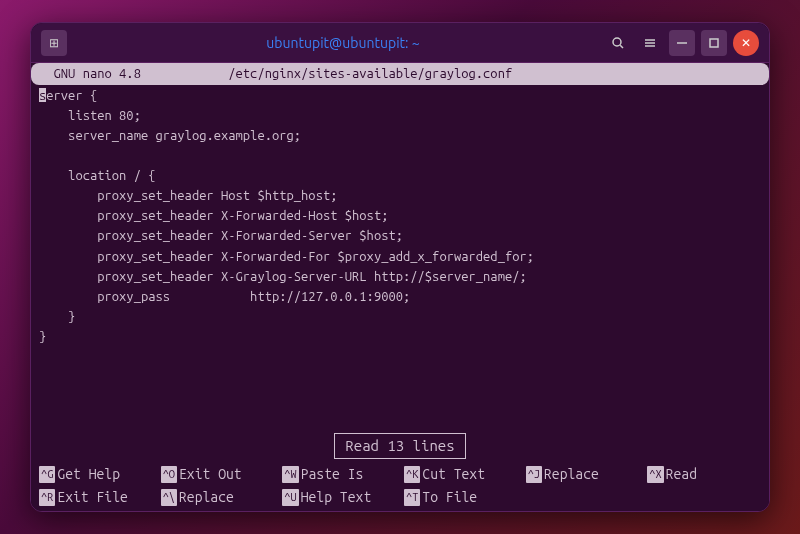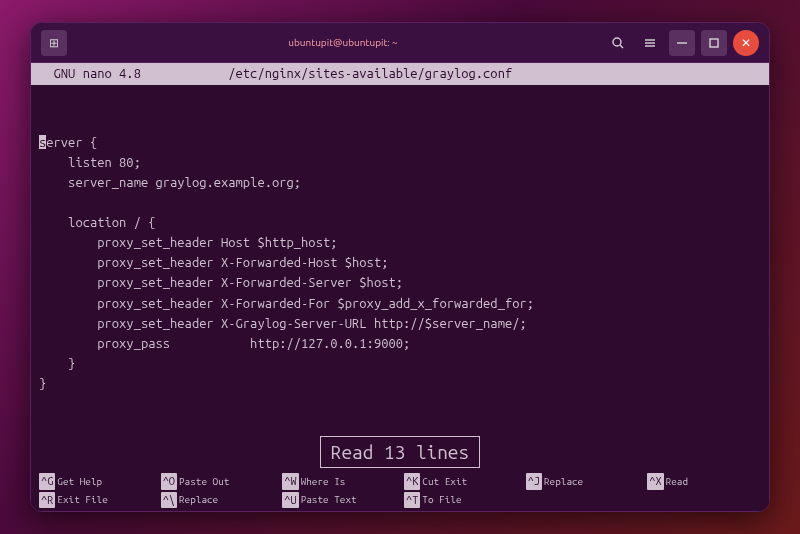--- a/index.html
+++ b/index.html
@@ -45,22 +45,22 @@
       border-radius: 4px;
       display: flex;
       align-items: center;
       justify-content: center;
       color: #ccc;
       font-size: 12px;
     }
     .titlebar-title {
       flex: 1;
       text-align: center;
-      color: #fca5a5;
-      font-size: 10px;
+      color: #3b82f6;
+      font-size: 14px;
       font-weight: 400;
     }
     .titlebar-controls {
       display: flex;
       align-items: center;
       gap: 6px;
     }
     .tb-btn {
       width: 26px;
       height: 26px;
@@ -92,45 +92,45 @@
       flex-direction: column;
       overflow: hidden;
     }
     .nano-header {
       background: #d0c0d0;
       color: #2d0a2e;
       padding: 1px 8px;
       font-size: 13px;
       white-space: pre;
       font-family: 'Ubuntu Mono', 'Courier New', monospace;
+      border-radius: 8px;
     }
     .nano-content {
       flex: 1;
       padding: 0 8px;
       overflow: hidden;
       position: relative;
-      margin-top: 47px;
     }
     .nano-content pre {
       color: #d0c0d0;
       font-family: 'Ubuntu Mono', 'Courier New', monospace;
       font-size: 13px;
       line-height: 1.55;
       white-space: pre;
       margin: 0;
     }
     .cursor {
       background: #d0c0d0;
       color: #2d0a2e;
       display: inline;
     }
     .nano-status {
       text-align: center;
       color: #d0c0d0;
-      font-size: 19px;
+      font-size: 15px;
       padding: 2px 0;
       font-family: 'Ubuntu Mono', 'Courier New', monospace;
     }
     .status-msg {
       display: inline-block;
       border: 1px solid #d0c0d0;
       padding: 1px 10px;
     }
     .nano-footer {
       background: #2d0a2e;
@@ -149,21 +149,21 @@
       background: #d0c0d0;
       color: #2d0a2e;
       font-size: 11px;
       font-family: 'Ubuntu Mono', 'Courier New', monospace;
       padding: 0 2px;
       white-space: nowrap;
       border-radius: 1px;
     }
     .footer-label {
       color: #d0c0d0;
-      font-size: 10px;
+      font-size: 14px;
       font-family: 'Ubuntu Mono', 'Courier New', monospace;
       white-space: nowrap;
     }
   </style>
 </head>
 <body>
 
 <div class="window">
 
   <div class="titlebar">
@@ -223,49 +223,49 @@
       <span class="status-msg">Read 13 lines</span>
     </div>
 
     <div class="nano-footer">
       <div class="footer-item">
         <span class="footer-key">^G</span>
         <span class="footer-label">Get Help</span>
       </div>
       <div class="footer-item">
         <span class="footer-key">^O</span>
-        <span class="footer-label">Paste Out</span>
+        <span class="footer-label">Exit Out</span>
       </div>
       <div class="footer-item">
         <span class="footer-key">^W</span>
-        <span class="footer-label">Where Is</span>
+        <span class="footer-label">Paste Is</span>
       </div>
       <div class="footer-item">
         <span class="footer-key">^K</span>
-        <span class="footer-label">Cut Exit</span>
+        <span class="footer-label">Cut Text</span>
       </div>
       <div class="footer-item">
         <span class="footer-key">^J</span>
         <span class="footer-label">Replace</span>
       </div>
       <div class="footer-item">
         <span class="footer-key">^X</span>
         <span class="footer-label">Read</span>
       </div>
       <div class="footer-item">
         <span class="footer-key">^R</span>
         <span class="footer-label">Exit File</span>
       </div>
       <div class="footer-item">
         <span class="footer-key">^\</span>
         <span class="footer-label">Replace</span>
       </div>
       <div class="footer-item">
         <span class="footer-key">^U</span>
-        <span class="footer-label">Paste Text</span>
+        <span class="footer-label">Help Text</span>
       </div>
       <div class="footer-item">
         <span class="footer-key">^T</span>
         <span class="footer-label">To File</span>
       </div>
     </div>
   </div>
 </div>
 
 </body></html>

